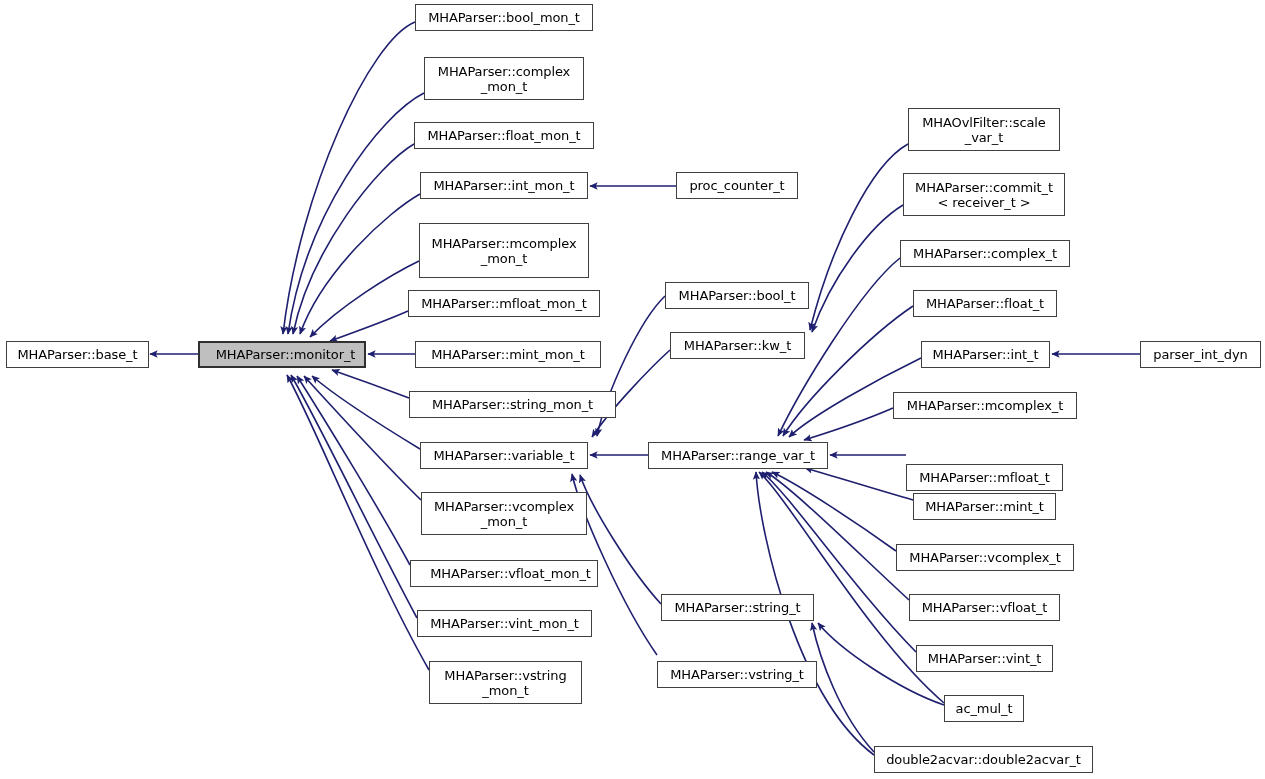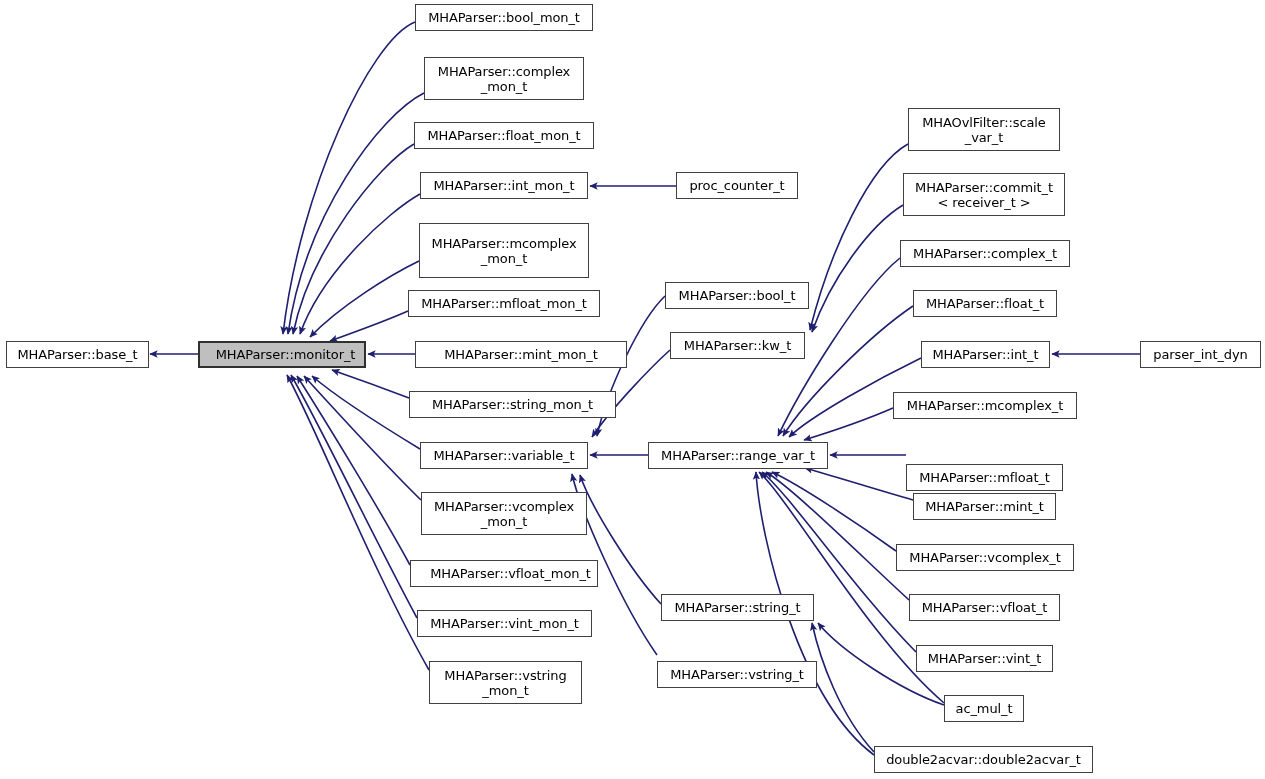--- a/index.html
+++ b/index.html
@@ -100,21 +100,21 @@
       <div class="node" style="left: 6px; top: 341px; width: 143px; height: 27px;"><span>MHAParser::base_t</span></div>
       <div class="node highlight" style="left: 198px; top: 341px; width: 168px; height: 27px;"><span>MHAParser::monitor_t</span></div>
       <div class="node" style="left: 415px; top: 4px; width: 178px; height: 27px;"><span>MHAParser::bool_mon_t</span></div>
       <div class="node" style="left: 424px; top: 57px; width: 160px; height: 43px;"><span>MHAParser::complex
 _mon_t</span></div>
       <div class="node" style="left: 414px; top: 122px; width: 180px; height: 27px;"><span>MHAParser::float_mon_t</span></div>
       <div class="node" style="left: 420px; top: 172px; width: 168px; height: 27px;"><span>MHAParser::int_mon_t</span></div>
       <div class="node" style="left: 419px; top: 223px; width: 170px; height: 55px;"><span>MHAParser::mcomplex
 _mon_t</span></div>
       <div class="node" style="left: 408px; top: 290px; width: 192px; height: 27px;"><span>MHAParser::mfloat_mon_t</span></div>
-      <div class="node" style="left: 415px; top: 341px; width: 212px; height: 27px;"><span>MHAParser::mint_mon_t</span></div>
+      <div class="node" style="left: 415px; top: 341px; width: 186px; height: 27px;"><span>MHAParser::mint_mon_t</span></div>
       <div class="node" style="left: 409px; top: 391px; width: 207px; height: 27px;"><span>MHAParser::string_mon_t</span></div>
       <div class="node" style="left: 420px; top: 442px; width: 168px; height: 27px;"><span>MHAParser::variable_t</span></div>
       <div class="node" style="left: 421px; top: 492px; width: 166px; height: 43px;"><span>MHAParser::vcomplex
 _mon_t</span></div>
       <div class="node" style="left: 410px; top: 560px; width: 188px; height: 27px; padding-left: 13px;"><span>MHAParser::vfloat_mon_t</span></div>
       <div class="node" style="left: 417px; top: 610px; width: 175px; height: 27px;"><span>MHAParser::vint_mon_t</span></div>
       <div class="node" style="left: 429px; top: 661px; width: 153px; height: 43px;"><span>MHAParser::vstring
 _mon_t</span></div>
       <div class="node" style="left: 676px; top: 172px; width: 122px; height: 27px;"><span>proc_counter_t</span></div>
       <div class="node" style="left: 665px; top: 282px; width: 144px; height: 27px;"><span>MHAParser::bool_t</span></div>

